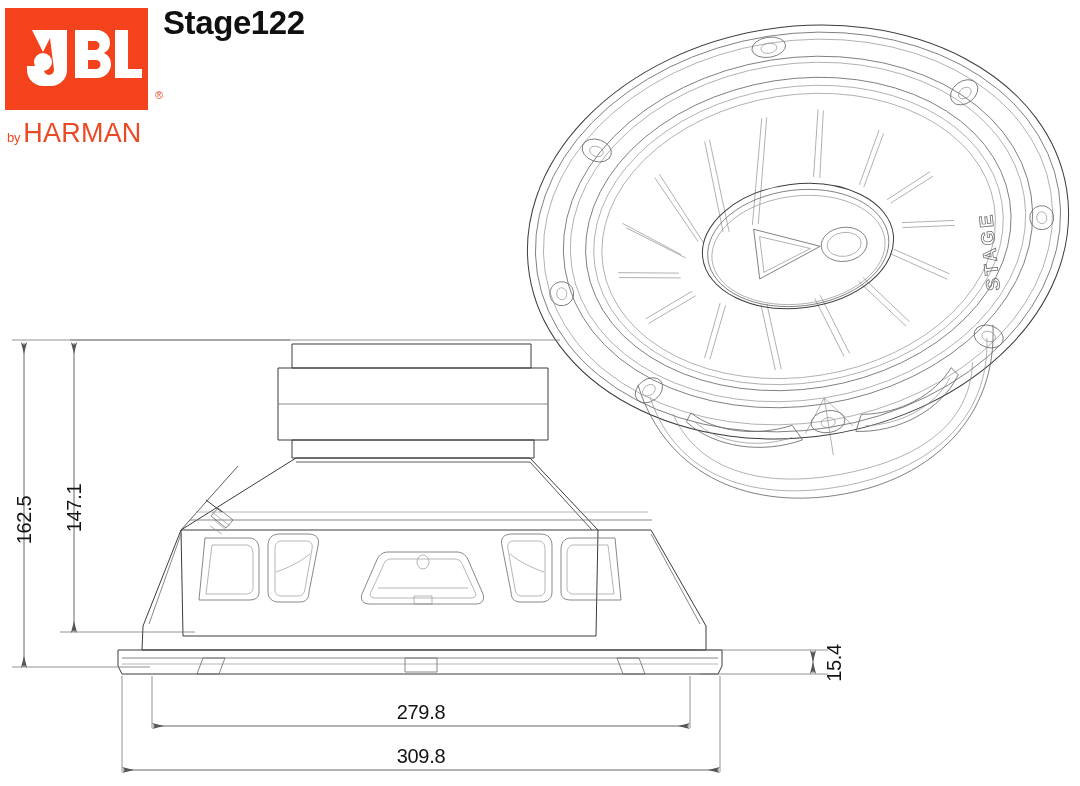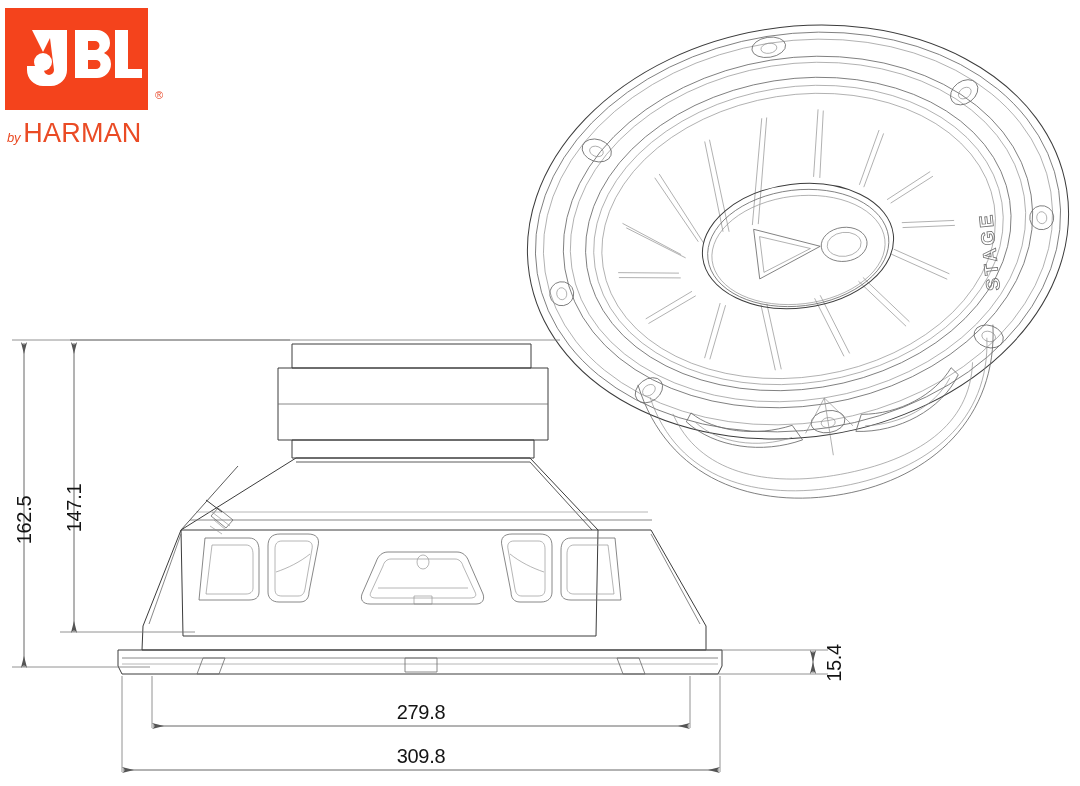--- a/index.html
+++ b/index.html
@@ -53,21 +53,20 @@
     display: flex;
     align-items: baseline;
     color: #ea4b25;
     white-space: nowrap;
   }
   .brand-by {
     font-size: 13px;
     font-weight: 400;
     letter-spacing: -0.2px;
     margin-right: 3px;
-    font-style: italic;
   }
   .brand-harman {
     font-size: 27px;
     font-weight: 400;
     letter-spacing: 0.2px;
     line-height: 1;
   }
   .model-title {
     position: absolute;
     left: 163px;
@@ -132,20 +131,21 @@
         <path d="M110 22 h13 v39 h14 v9 h-27 Z" fill="#ffffff"></path>
       </svg>
     </div>
     <div class="brand-reg">®</div>
     <div class="brand-sub">
       <span class="brand-by">by</span>
       <span class="brand-harman">HARMAN</span>
     </div>
   </div>
 
+  <div class="model-title">Stage122</div>
 
   <svg id="drawing" viewBox="0 0 1080 786">
 
     <defs>
       <marker id="arrIn" markerWidth="12" markerHeight="8" refX="11" refY="4" orient="auto" markerUnits="userSpaceOnUse">
         <path d="M0,4 L12,0.9 L9,4 L12,7.1 Z" fill="#555"></path>
       </marker>
       <marker id="arrOut" markerWidth="12" markerHeight="8" refX="1" refY="4" orient="auto" markerUnits="userSpaceOnUse">
         <path d="M12,4 L0,0.9 L3,4 L0,7.1 Z" fill="#555"></path>
       </marker>

